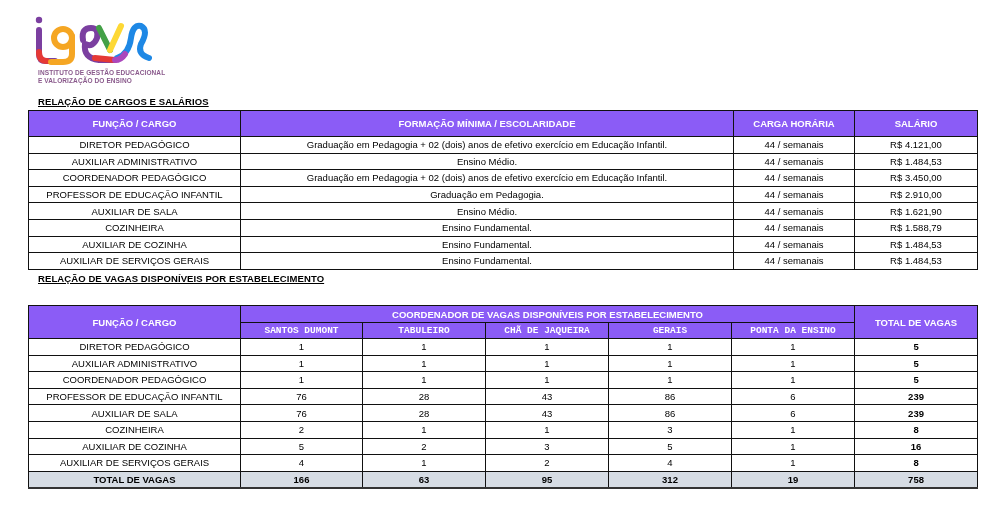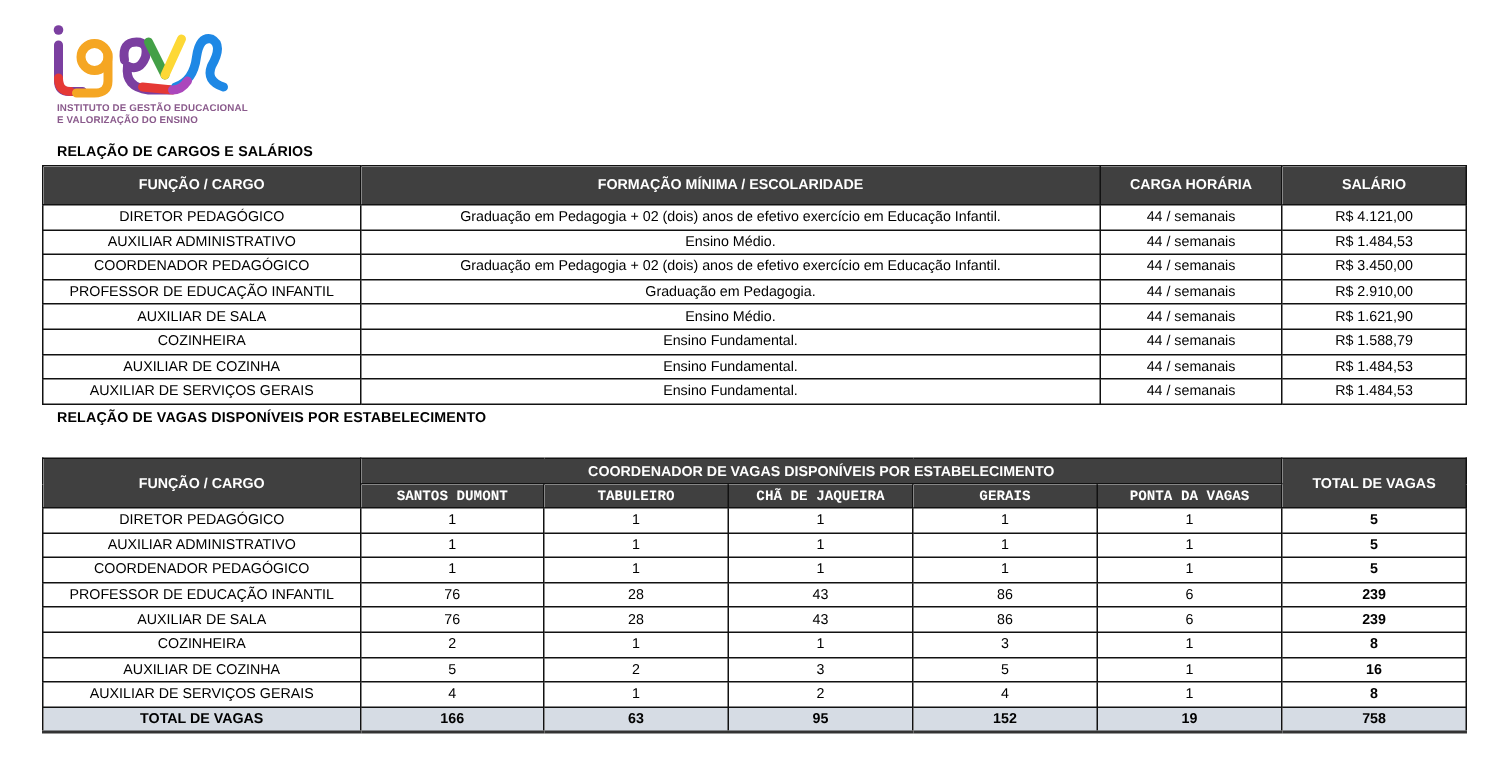--- a/index.html
+++ b/index.html
@@ -1,22 +1,22 @@
 <!DOCTYPE html>
 <html><head>
 <meta charset="utf-8">
 <style>
   html, body { margin:0; padding:0; background:#ffffff; }
   body { width:999px; height:514px; position:relative; overflow:hidden; font-family:"Liberation Sans", sans-serif; color:#000; }
   .logo { position:absolute; left:33px; top:14px; width:120px; height:52px; }
   .logo-sub { position:absolute; left:38px; top:69px; font-size:6.5px; line-height:8px; color:#8a5a8c; letter-spacing:0.1px; font-weight:bold; }
-  .section-title { position:absolute; left:38px; font-size:9.5px; font-weight:bold; letter-spacing:0.1px; }
+  .section-title { position:absolute; left:38px; font-size:9.5px; font-weight:bold; letter-spacing:0.1px;text-decoration:underline; }
   table { position:absolute; left:28px; border-collapse:collapse; table-layout:fixed; font-size:9.5px; }
   td, th { border:1px solid #111; text-align:center; padding:0; white-space:nowrap; overflow:hidden; }
-  th { background:#404040; color:#fff; font-weight:bold; font-size:9.5px; }
+  th { background:#8b5cf6; color:#fff; font-weight:bold; font-size:9.5px; }
   td.role { font-weight:normal; }
   .t1 { top:110px; width:949px; }
   .t1 th { height:25px; }
   .t1 td { height:15.6px; line-height:15px; }
   .t2 { top:305px; width:949px; }
   .t2 th.top { height:16px; }
   .t2 th.sub { height:15px;font-family:Liberation Mono, monospace; }
   .t2 td { height:15.6px; line-height:15px; }
   .t2 td.total { font-weight:bold; }
   .t2 tr.total-row td { background:#d6dce4; font-weight:bold; border-bottom:2px solid #333; }
@@ -133,21 +133,21 @@
     <tr>
       <th class="top" rowspan="2">FUNÇÃO / CARGO</th>
       <th class="top" colspan="5">COORDENADOR DE VAGAS DISPONÍVEIS POR ESTABELECIMENTO</th>
       <th class="top" rowspan="2">TOTAL DE VAGAS</th>
     </tr>
     <tr>
       <th class="sub">SANTOS DUMONT</th>
       <th class="sub">TABULEIRO</th>
       <th class="sub">CHÃ DE JAQUEIRA</th>
       <th class="sub">GERAIS</th>
-      <th class="sub">PONTA DA VAGAS</th>
+      <th class="sub">PONTA DA ENSINO</th>
     </tr>
   </thead>
   <tbody>
     <tr>
       <td class="role">DIRETOR PEDAGÓGICO</td>
       <td>1</td>
       <td>1</td>
       <td>1</td>
       <td>1</td>
       <td>1</td>
@@ -214,18 +214,18 @@
       <td>2</td>
       <td>4</td>
       <td>1</td>
       <td class="total">8</td>
     </tr>
     <tr class="total-row">
       <td>TOTAL DE VAGAS</td>
       <td>166</td>
       <td>63</td>
       <td>95</td>
-      <td>152</td>
+      <td>312</td>
       <td>19</td>
       <td>758</td>
     </tr>
   </tbody>
 </table>
 
 </body></html>

